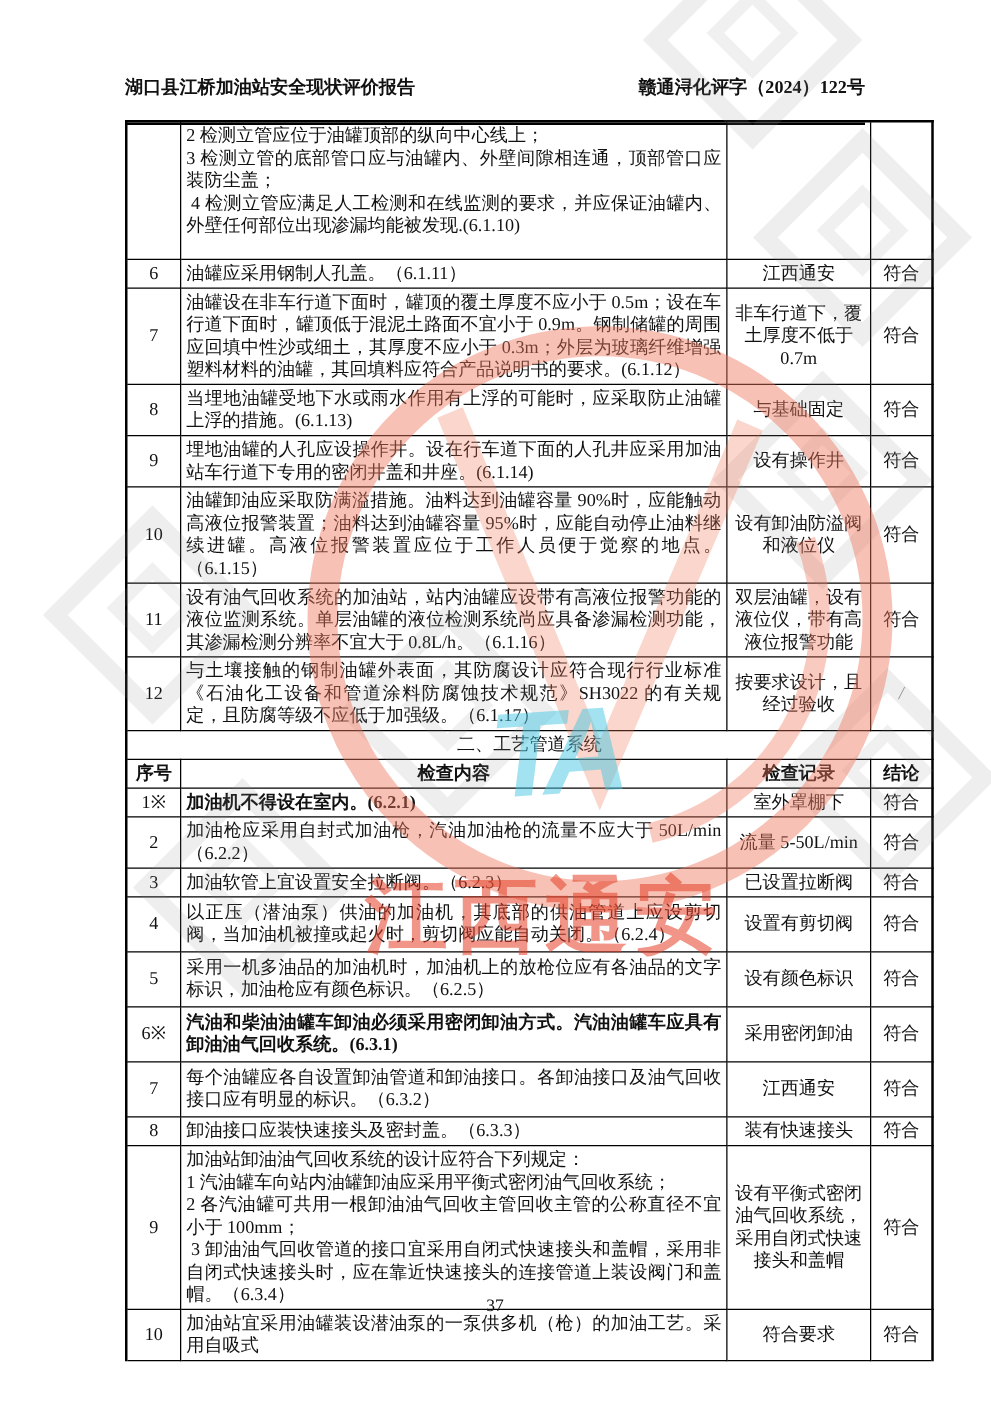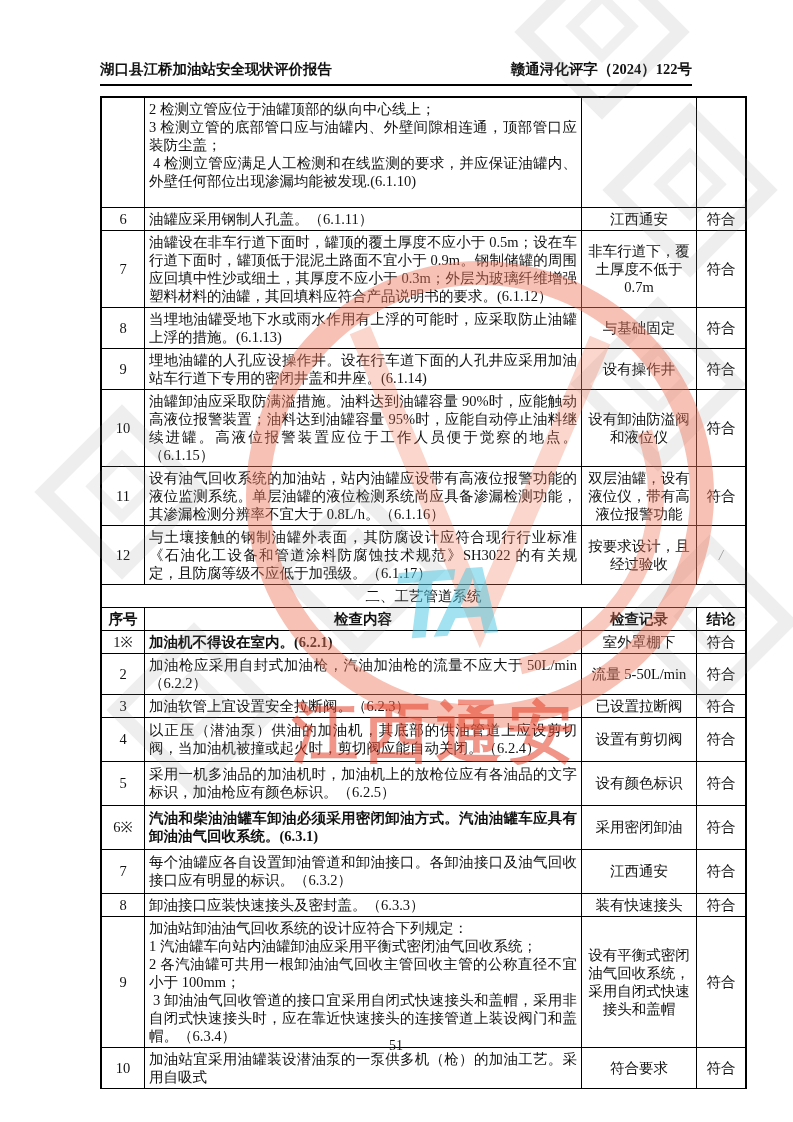--- a/index.html
+++ b/index.html
@@ -9,21 +9,21 @@
     background:#ffffff;
     overflow:hidden;
     font-family:"Liberation Serif","DejaVu Serif",serif;
     color:#111;
   }
   .doc-header{
     position:absolute;left:100px;top:60px;width:592px;
     display:flex;justify-content:space-between;align-items:flex-end;
     font-size:14.5px;font-weight:bold;
     border-bottom:2px solid #000;
-    padding-bottom:5px;
+    padding-bottom:19px;
   }
   .doc-header .hdr-right{font-weight:bold;}
   table.checklist{
     position:absolute;left:100px;top:96px;
     width:618px;
     border-collapse:collapse;
     table-layout:fixed;
     border:2px solid #000;
     border-bottom:1px dotted #888;
   }
@@ -210,21 +210,21 @@
     </tr>
     <tr style="height:24px;">
       <td class="num">10</td>
       <td class="cont">加油站宜采用油罐装设潜油泵的一泵供多机（枪）的加油工艺。采用自吸式</td>
       <td class="rec">符合要求</td>
       <td class="concl">符合</td>
     </tr>
   </tbody>
     </table>
 
-  <div class="page-number">51</div>
+  <div class="page-number">37</div>
 
   <div class="wm-layer">
 
     <div class="wm-square" style="left:540px;top:-30px;">
         <div class="inner"></div>
       </div>
     <div class="wm-square" style="left:628px;top:128px;">
         <div class="inner"></div>
       </div>
     <div class="wm-square" style="left:596px;top:322px;">

